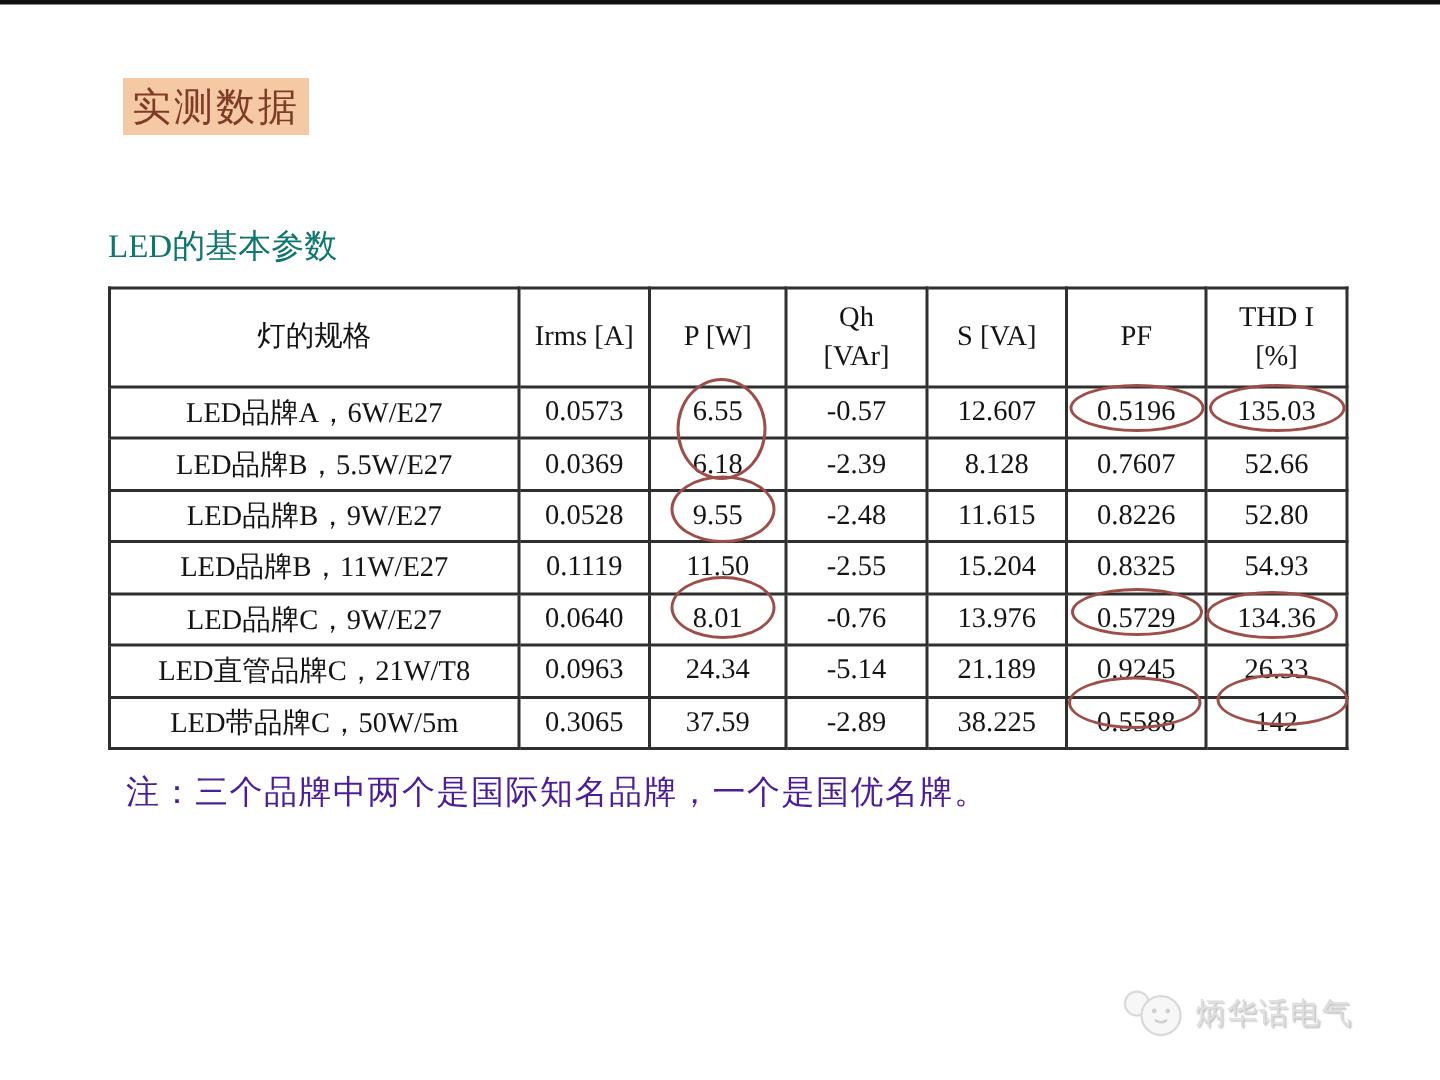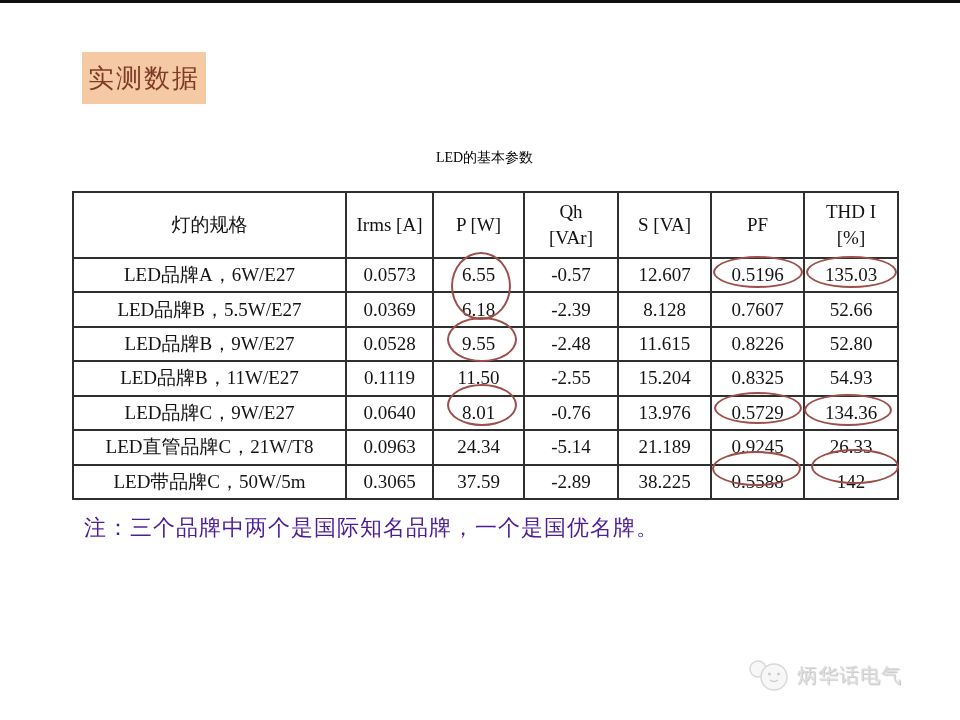--- a/index.html
+++ b/index.html
@@ -2,27 +2,27 @@
 <html><head>
 <meta charset="utf-8">
 <style>
   html,body{margin:0;padding:0;background:#ffffff;}
   .stage{
     position:relative;width:960px;height:720px;background:#ffffff;overflow:hidden;
     font-family:"Liberation Serif","DejaVu Serif",serif;color:#141414;
   }
   .top-edge{position:absolute;left:0;top:0;width:960px;height:3px;background:#101010;}
   .badge{
-    position:absolute;left:82px;top:52px;width:124px;height:52px;
+    position:absolute;left:82px;top:52px;width:124px;height:38px;
     background:#f5c9a3;color:#7e3b28;font-size:26px;letter-spacing:2px;
     display:flex;align-items:center;justify-content:center;
   }
   .table-title{
     position:absolute;left:72px;top:149px;width:825px;
-    text-align:center;font-size:14px;color:#000000;
+    font-size:22px;color:#0f766e;
   }
   table.datatable{
     position:absolute;left:72px;top:191px;width:825px;height:309px;
     border-collapse:collapse;table-layout:fixed;font-size:19px;
   }
   table.datatable th,table.datatable td{
     border:2px solid #2f2f2f;text-align:center;vertical-align:middle;
     padding:0;font-weight:normal;overflow:hidden;white-space:nowrap;
   }
   table.datatable thead tr{height:66px;}

